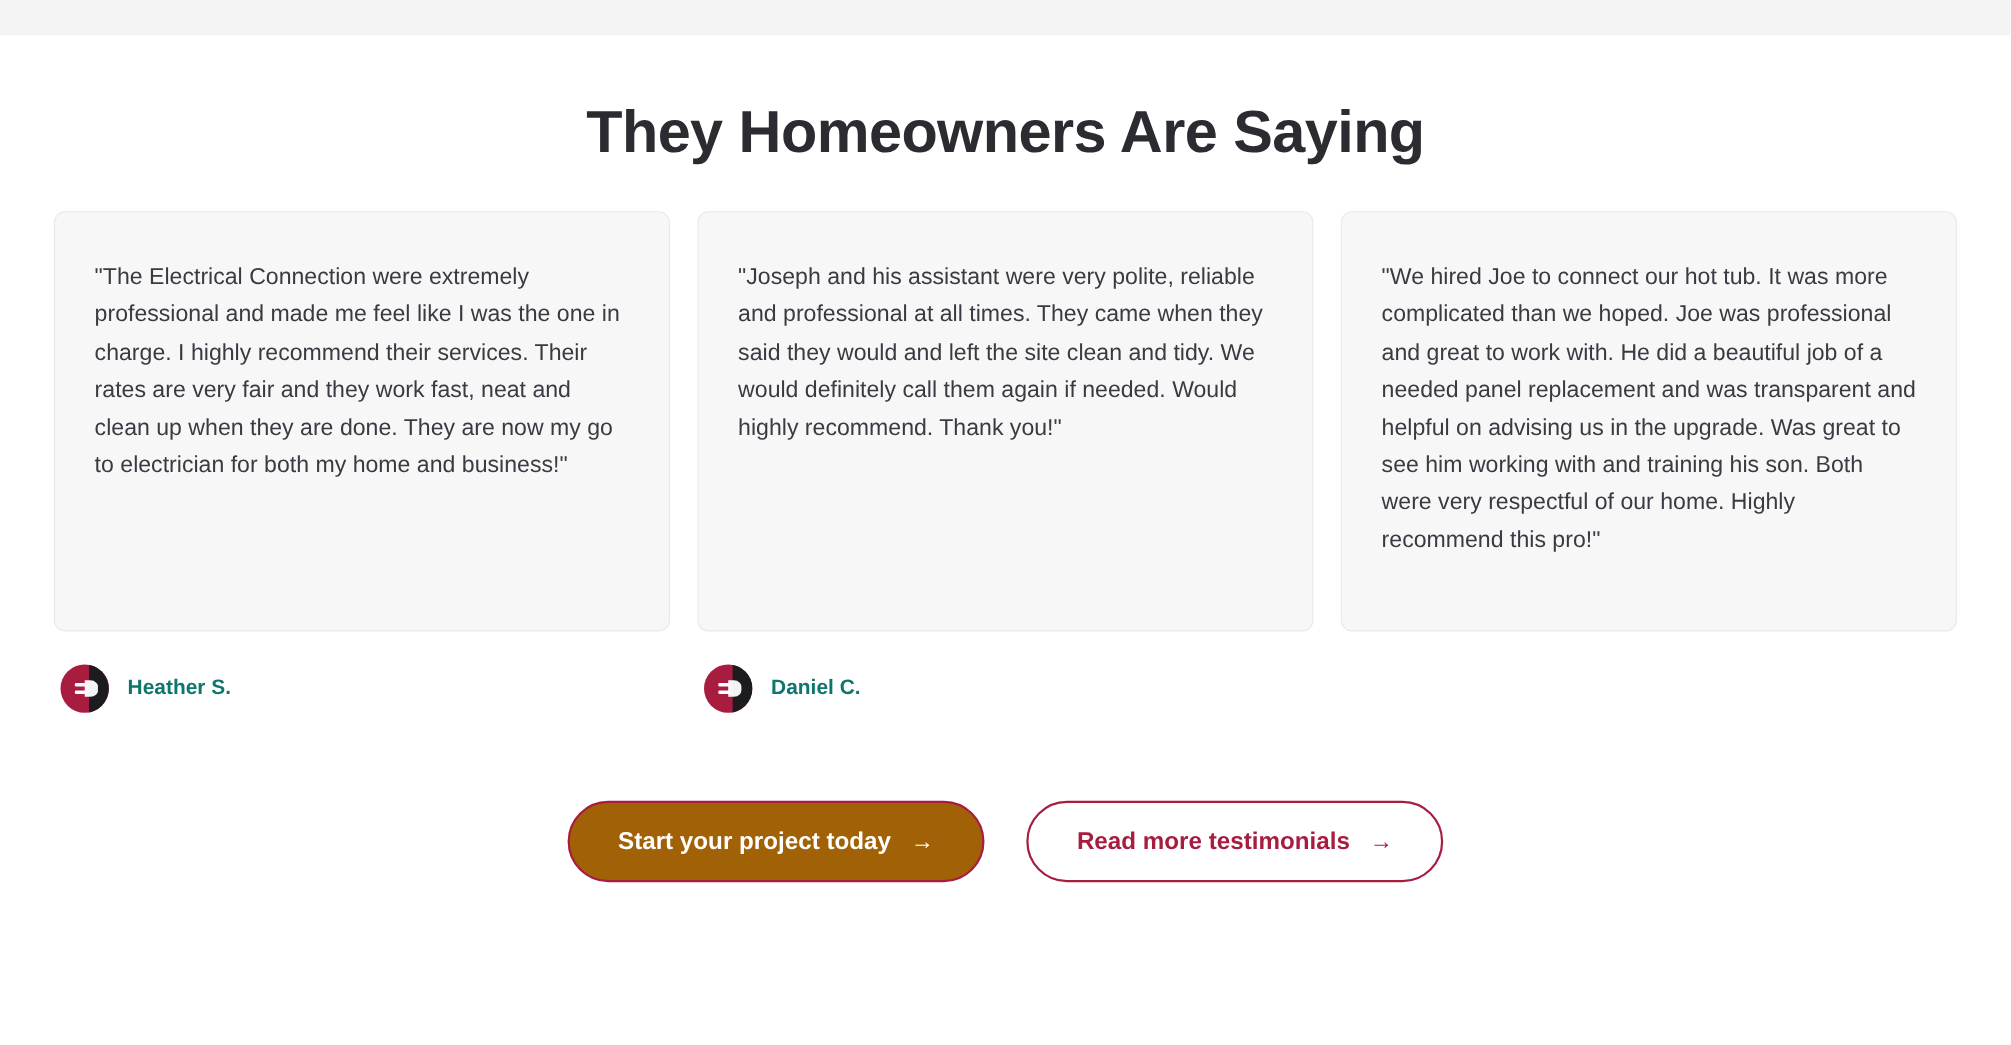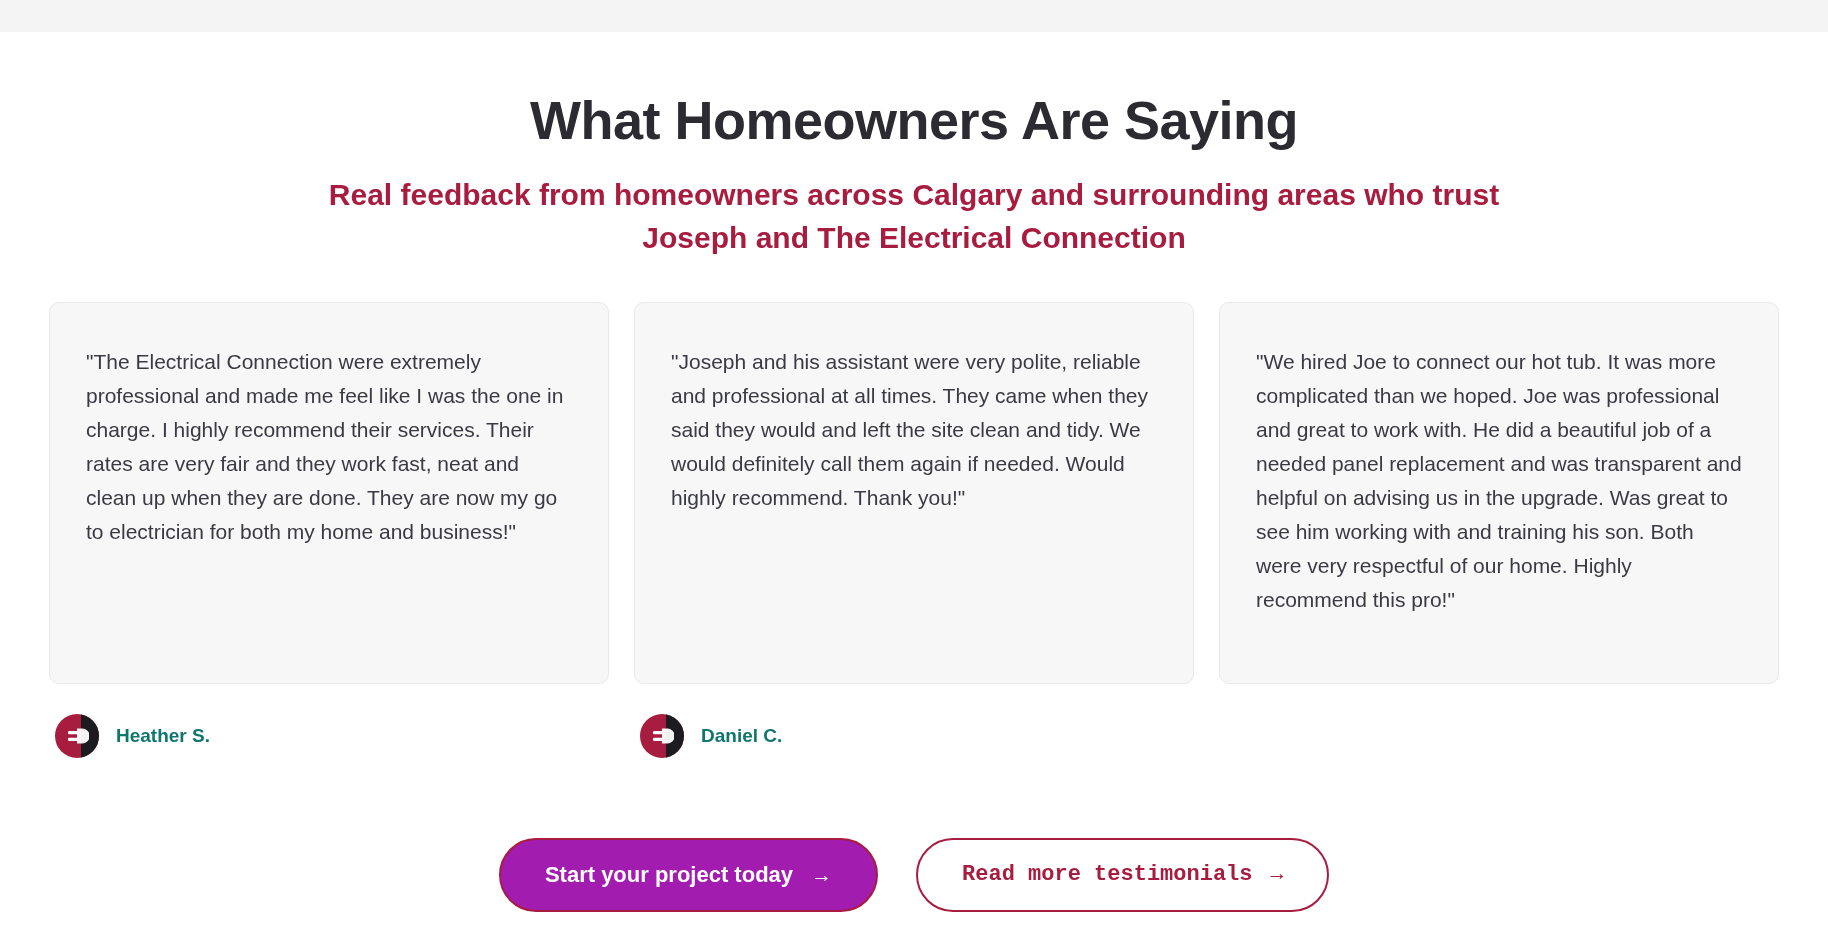--- a/index.html
+++ b/index.html
@@ -120,47 +120,45 @@
     gap: 18px;
     font-size: 22px;
     font-weight: bold;
     border-radius: 999px;
     padding: 22px 44px;
     cursor: pointer;
     text-decoration: none;
     white-space: nowrap;
   }
   .btn-primary {
-    background: #a21caf;
+    background: #a16207;
     color: #ffffff;
     border: 2px solid #a81c3f;
   }
   .btn-secondary {
     background: #ffffff;
     color: #a81c3f;
     border: 2px solid #a81c3f;
-    font-family: Liberation Mono, monospace;
   }
   .arrow {
     font-size: 21px;
     line-height: 1;
     display: inline-block;
   }
 </style>
 </head>
 <body>
 
 <div class="page">
 
   <div class="top-strip"></div>
 
   <div class="section">
 
-    <h1 class="heading">What Homeowners Are Saying</h1>
-    <h2 class="subheading">Real feedback from homeowners across Calgary and surrounding areas who trust Joseph and The Electrical Connection</h2>
+    <h1 class="heading">They Homeowners Are Saying</h1>
 
     <div class="cards">
 
       <div class="card-col">
         <div class="quote-box">
           <p class="quote-text">"The Electrical Connection were extremely professional and made me feel like I was the one in charge. I highly recommend their services. Their rates are very fair and they work fast, neat and clean up when they are done. They are now my go to electrician for both my home and business!"</p>
         </div>
         <div class="author-row">
           <div class="avatar">
             <div class="halfdark"></div>

